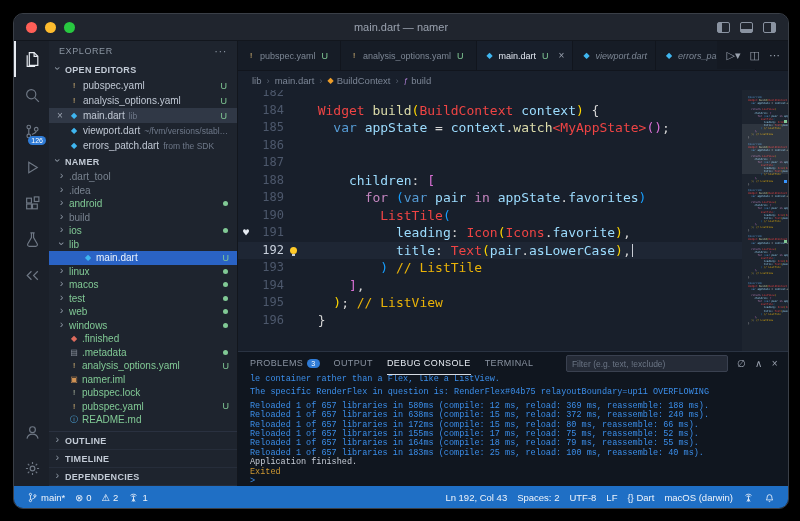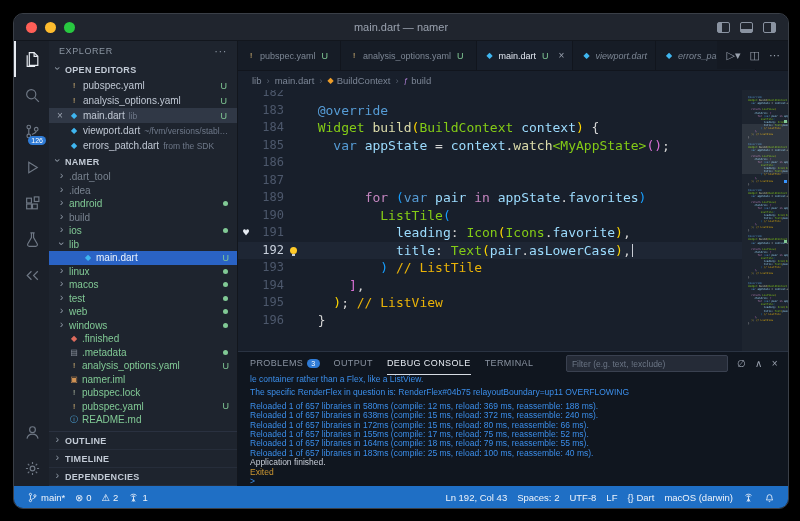--- a/index.html
+++ b/index.html
@@ -82,21 +82,21 @@
     line-height:17.5px;margin-top:-6px;}
   .code-row{display:flex;height:17.5px;white-space:pre;align-items:center;}
   .code-row.current{background:rgba(120,140,180,.07);}
   .g-pre{width:16px;text-align:center;flex:none;font-size:10px;color:#e6ebf2;}
   .num{width:30px;text-align:right;color:#4d586c;font-size:12px;flex:none;font-family:"DejaVu Sans Mono",monospace;}
   .code-row.current .num{color:#c9d1dd;}
   .g-post{width:18px;flex:none;display:flex;align-items:center;justify-content:center;}
   .bulb{width:7px;height:7px;border-radius:50%;background:#ffca28;position:relative;}
   .bulb::after{content:"";position:absolute;left:2px;top:7px;width:3px;height:2px;background:#c7cdd6;}
   .ctext{flex:none;}
-  .tk-kw{color:#569cd6}.tk-ct{color:#c586c0}.tk-ty{color:#84cc16}.tk-fn{color:#dcdcaa}
+  .tk-kw{color:#569cd6}.tk-ct{color:#c586c0}.tk-ty{color:#ef4444}.tk-fn{color:#dcdcaa}
   .tk-vr{color:#9cdcfe}.tk-pl{color:#d4d4d4}.tk-b1{color:#ffd700}.tk-b2{color:#da70d6}
   .tk-b3{color:#179fff}.tk-lb{color:#eab308}
   .cursor{display:inline-block;width:1.5px;height:13px;background:#c8ccd4;vertical-align:-2px;margin-left:1px;}
   .minimap{width:46px;flex:none;position:relative;background:rgba(255,255,255,.025);overflow:hidden;cursor:pointer;}
   .mm-content{font-family:"DejaVu Sans Mono",monospace;font-size:2.6px;line-height:3.1px;
     white-space:pre;padding:3px 0 0 3px;opacity:.9;}
   .mm-line{height:3.1px;overflow:hidden;}
   .mm-slider{position:absolute;left:0;right:0;top:34px;height:50px;background:rgba(255,255,255,.08);}
   .ruler{position:absolute;right:0;top:0;bottom:0;width:5px;}
   .ruler i{position:absolute;left:1px;right:1px;height:3px;display:block;}
@@ -105,21 +105,21 @@
   .panel-tabs{height:23px;flex:none;display:flex;align-items:stretch;padding-left:12px;gap:14px;
     font-size:9px;letter-spacing:.4px;color:#8a93a1;position:relative;}
   .panel-tab{display:flex;align-items:center;gap:4px;border-bottom:1px solid transparent;cursor:pointer;}
   .panel-tab.active{color:#e6ebf2;border-bottom-color:#d7dce4;}
   .pt-badge{background:#2f7bd6;color:#fff;border-radius:8px;font-size:7px;padding:1px 4px;line-height:1;}
   .panel-actions{margin-left:auto;display:flex;align-items:center;gap:9px;padding-right:10px;}
   .filter{width:150px;height:15px;background:#252b37;border:1px solid #3a4150;border-radius:2px;
     font-size:8.5px;color:#aab3c0;padding:0 5px;outline:none;font-family:"Liberation Sans",sans-serif;}
   .filter::placeholder{color:#6b7585;}
   .pa-icon{color:#9aa2af;font-size:10px;cursor:pointer;}
-  .console{flex:1;overflow:hidden;padding:2px 0 12px 12px;font-family:Liberation Sans, sans-serif;
+  .console{flex:1;overflow:hidden;padding:2px 0 12px 12px;font-family:Liberation Mono, monospace;
     font-size:8.5px;line-height:9.4px;margin-top:-2px;}
   .c-info{color:#3b8eea;}
   .c-plain{color:#c6ccd6;}
   .c-exit{color:#cd9731;}
   .c-prompt{color:#3b8eea;}
   .c-blank{height:4px;}
   
   .statusbar{height:22px;flex:none;background:#1f6fc5;display:flex;align-items:center;
     color:#f0f5fc;font-size:9.5px;padding:0 8px;}
   .sb-item{display:flex;align-items:center;gap:3px;padding:0 5px;height:100%;cursor:pointer;white-space:nowrap;}
@@ -413,25 +413,25 @@
           </span>
           <span class="bc-sep">›</span>
           <span class="bc-item">
             <span class="sym method">ƒ</span>
             <span>build</span>
           </span>
         </div>
       <div class="editor">
         <div class="code-area" id="code">
             <div class="code-row"><span class="g-pre"></span><span class="num">182</span><span class="g-post"></span><span class="ctext"></span></div>
-            <div class="code-row"><span class="g-pre"></span><span class="num">183</span><span class="g-post"></span><span class="ctext"><span class="tk-kw">  @override</span></span></div>
             <div class="code-row"><span class="g-pre"></span><span class="num">184</span><span class="g-post"></span><span class="ctext"><span class="tk-pl">  </span><span class="tk-ty">Widget</span><span class="tk-pl"> </span><span class="tk-fn">build</span><span class="tk-b1">(</span><span class="tk-ty">BuildContext</span><span class="tk-pl"> </span><span class="tk-vr">context</span><span class="tk-b1">)</span><span class="tk-pl"> {</span></span></div>
             <div class="code-row"><span class="g-pre"></span><span class="num">185</span><span class="g-post"></span><span class="ctext"><span class="tk-pl">    </span><span class="tk-kw">var</span><span class="tk-pl"> </span><span class="tk-vr">appState</span><span class="tk-pl"> = </span><span class="tk-vr">context</span><span class="tk-pl">.</span><span class="tk-fn">watch</span><span class="tk-ty">&lt;MyAppState&gt;</span><span class="tk-b2">()</span><span class="tk-pl">;</span></span></div>
             <div class="code-row"><span class="g-pre"></span><span class="num">186</span><span class="g-post"></span><span class="ctext"></span></div>
             <div class="code-row"><span class="g-pre"></span><span class="num">187</span><span class="g-post"></span></div>
+            <div class="code-row"><span class="g-pre"></span><span class="num">188</span><span class="g-post"></span><span class="ctext"><span class="tk-pl">      </span><span class="tk-vr">children</span><span class="tk-pl">: </span><span class="tk-b2">[</span></span></div>
             <div class="code-row"><span class="g-pre"></span><span class="num">189</span><span class="g-post"></span><span class="ctext"><span class="tk-pl">        </span><span class="tk-ct">for</span><span class="tk-pl"> </span><span class="tk-b3">(</span><span class="tk-kw">var</span><span class="tk-pl"> </span><span class="tk-vr">pair</span><span class="tk-pl"> </span><span class="tk-ct">in</span><span class="tk-pl"> </span><span class="tk-vr">appState</span><span class="tk-pl">.</span><span class="tk-vr">favorites</span><span class="tk-b3">)</span></span></div>
             <div class="code-row"><span class="g-pre"></span><span class="num">190</span><span class="g-post"></span><span class="ctext"><span class="tk-pl">          </span><span class="tk-ty">ListTile</span><span class="tk-b3">(</span></span></div>
             <div class="code-row"><span class="g-pre">♥</span><span class="num">191</span><span class="g-post"></span><span class="ctext"><span class="tk-pl">            </span><span class="tk-vr">leading</span><span class="tk-pl">: </span><span class="tk-ty">Icon</span><span class="tk-b1">(</span><span class="tk-ty">Icons</span><span class="tk-pl">.</span><span class="tk-vr">favorite</span><span class="tk-b1">)</span><span class="tk-pl">,</span></span></div>
             <div class="code-row current"><span class="g-pre"></span><span class="num">192</span><span class="g-post"><span class="bulb"></span></span><span class="ctext"><span class="tk-pl">            </span><span class="tk-vr">title</span><span class="tk-pl">: </span><span class="tk-ty">Text</span><span class="tk-b1">(</span><span class="tk-vr">pair</span><span class="tk-pl">.</span><span class="tk-vr">asLowerCase</span><span class="tk-b1">)</span><span class="tk-pl">,</span><span class="cursor"></span></span></div>
             <div class="code-row"><span class="g-pre"></span><span class="num">193</span><span class="g-post"></span><span class="ctext"><span class="tk-pl">          </span><span class="tk-b3">)</span><span class="tk-lb"> // ListTile</span></span></div>
             <div class="code-row"><span class="g-pre"></span><span class="num">194</span><span class="g-post"></span><span class="ctext"><span class="tk-pl">      </span><span class="tk-b2">]</span><span class="tk-pl">,</span></span></div>
             <div class="code-row"><span class="g-pre"></span><span class="num">195</span><span class="g-post"></span><span class="ctext"><span class="tk-pl">    </span><span class="tk-b1">)</span><span class="tk-pl">; </span><span class="tk-lb">// ListView</span></span></div>
             <div class="code-row"><span class="g-pre"></span><span class="num">196</span><span class="g-post"></span><span class="ctext"><span class="tk-pl">  }</span></span></div>
           </div>
         <div class="minimap">

